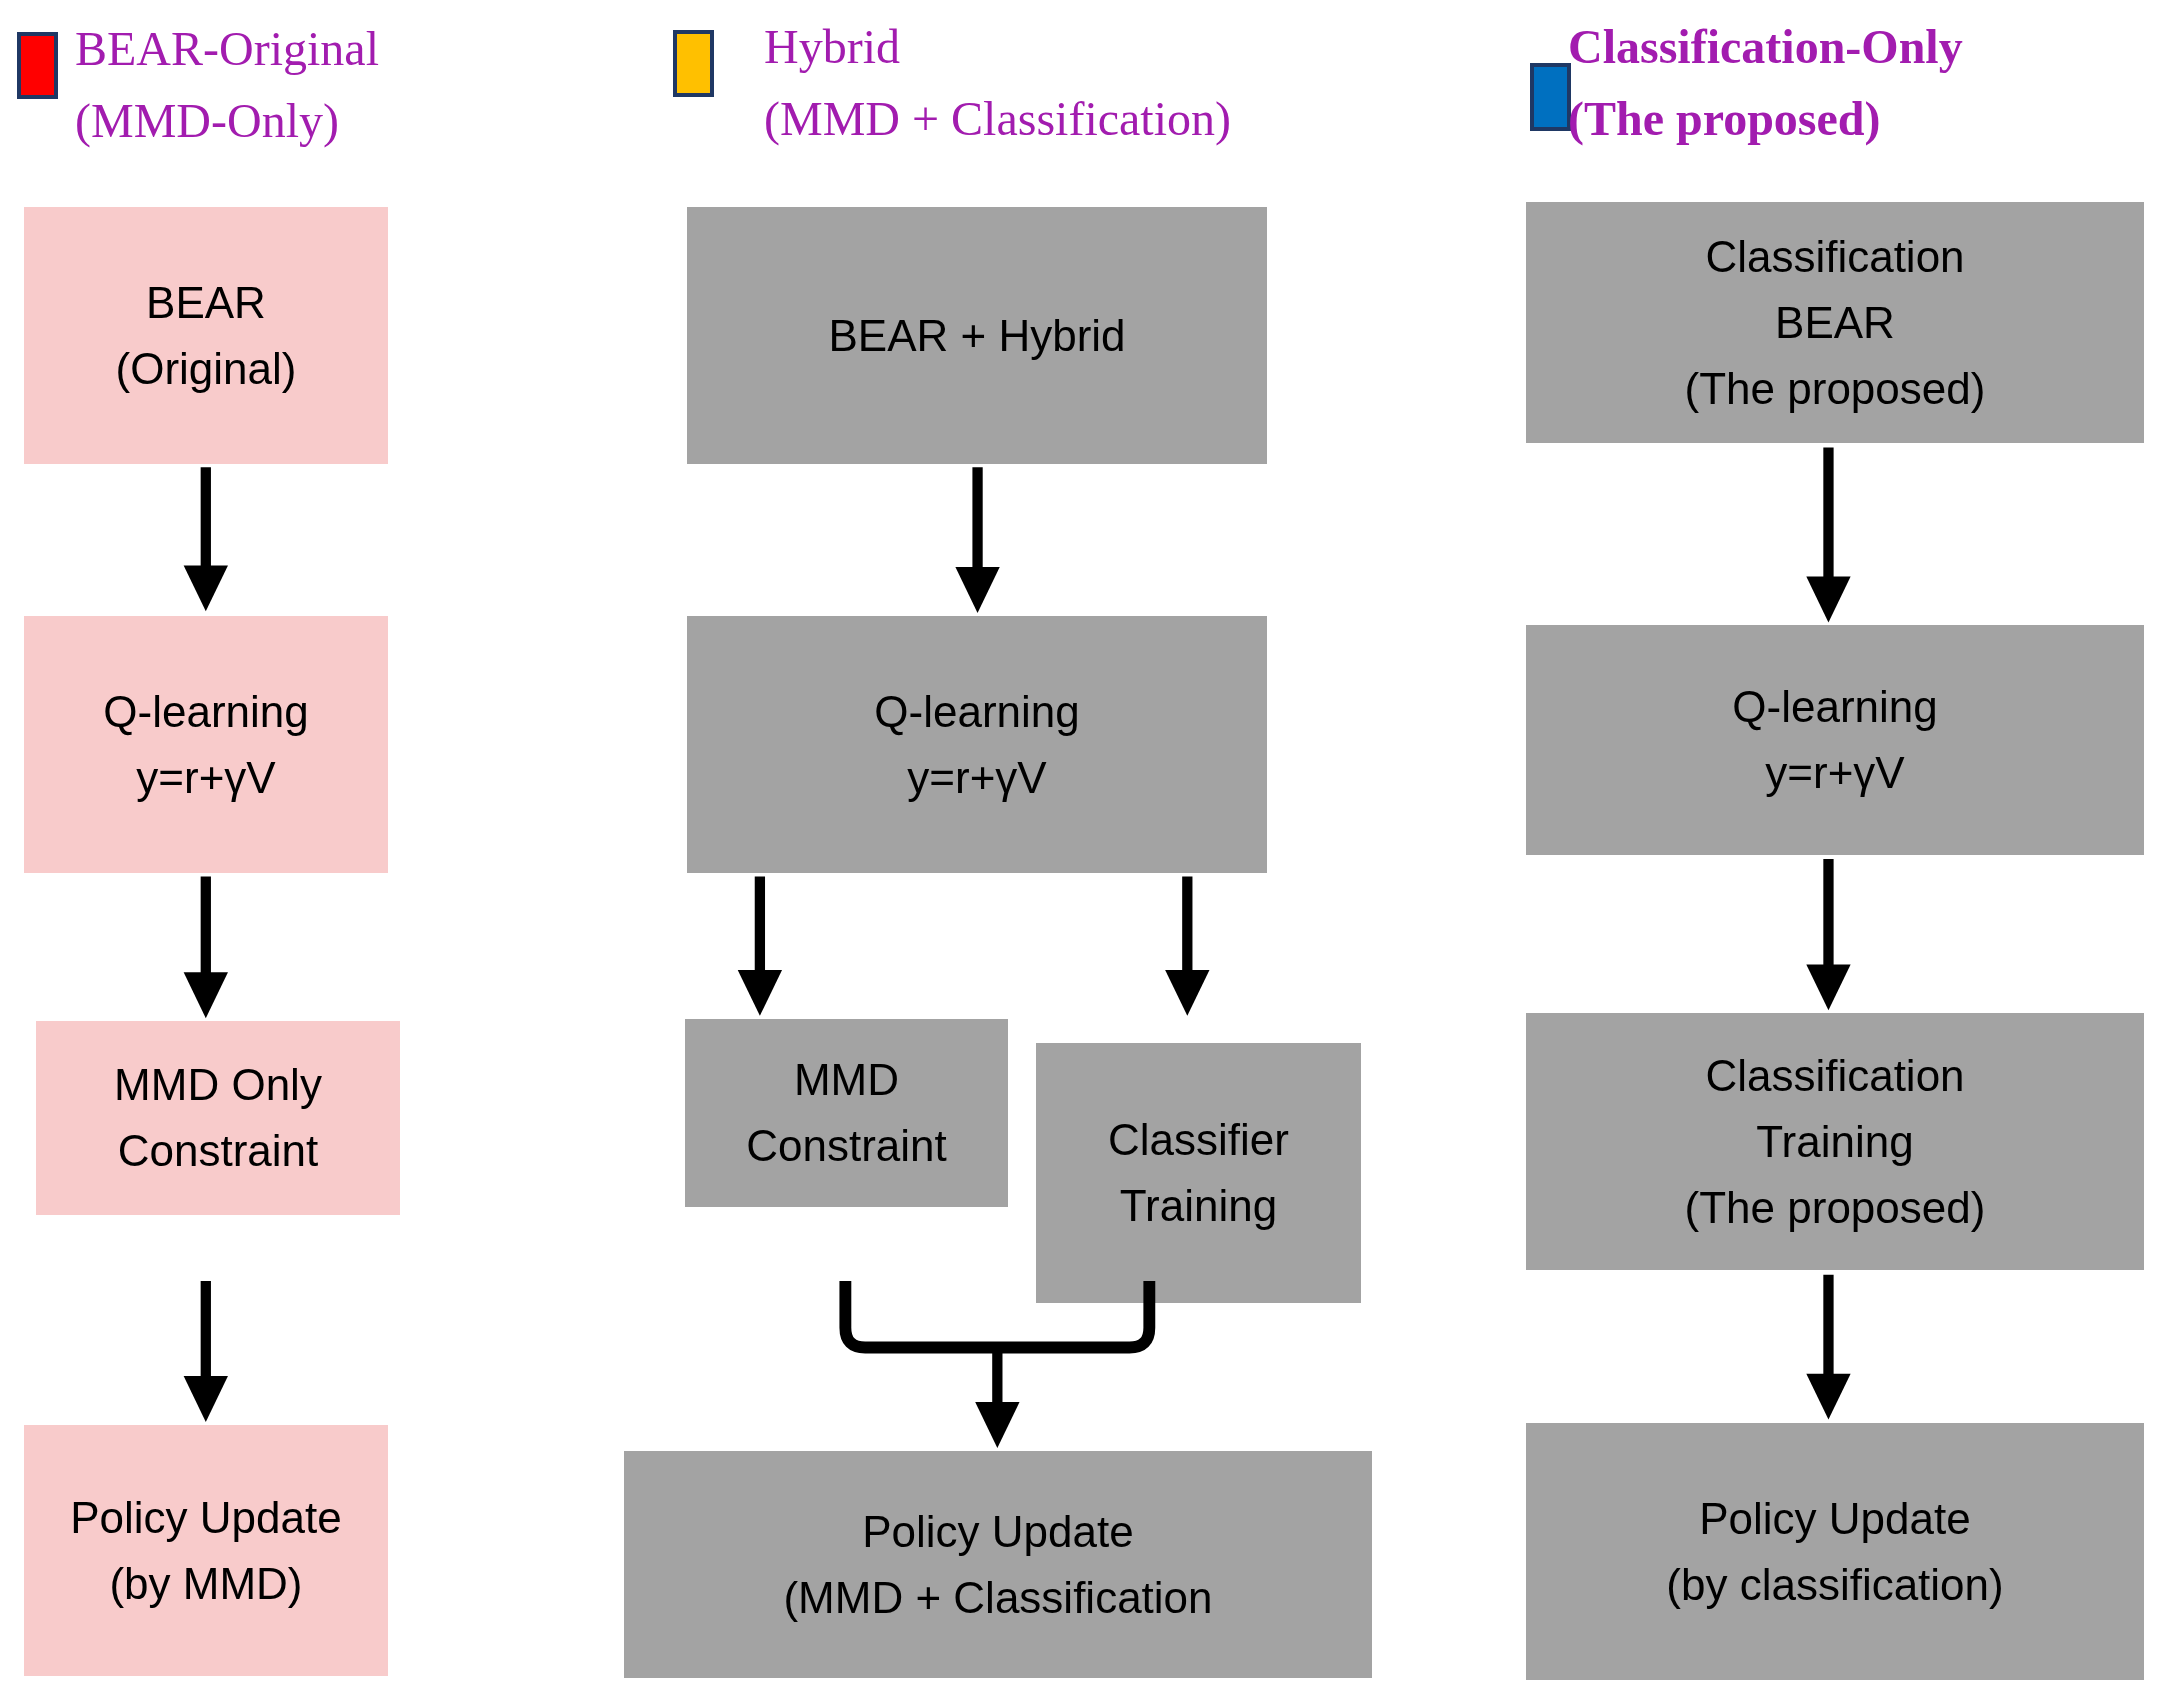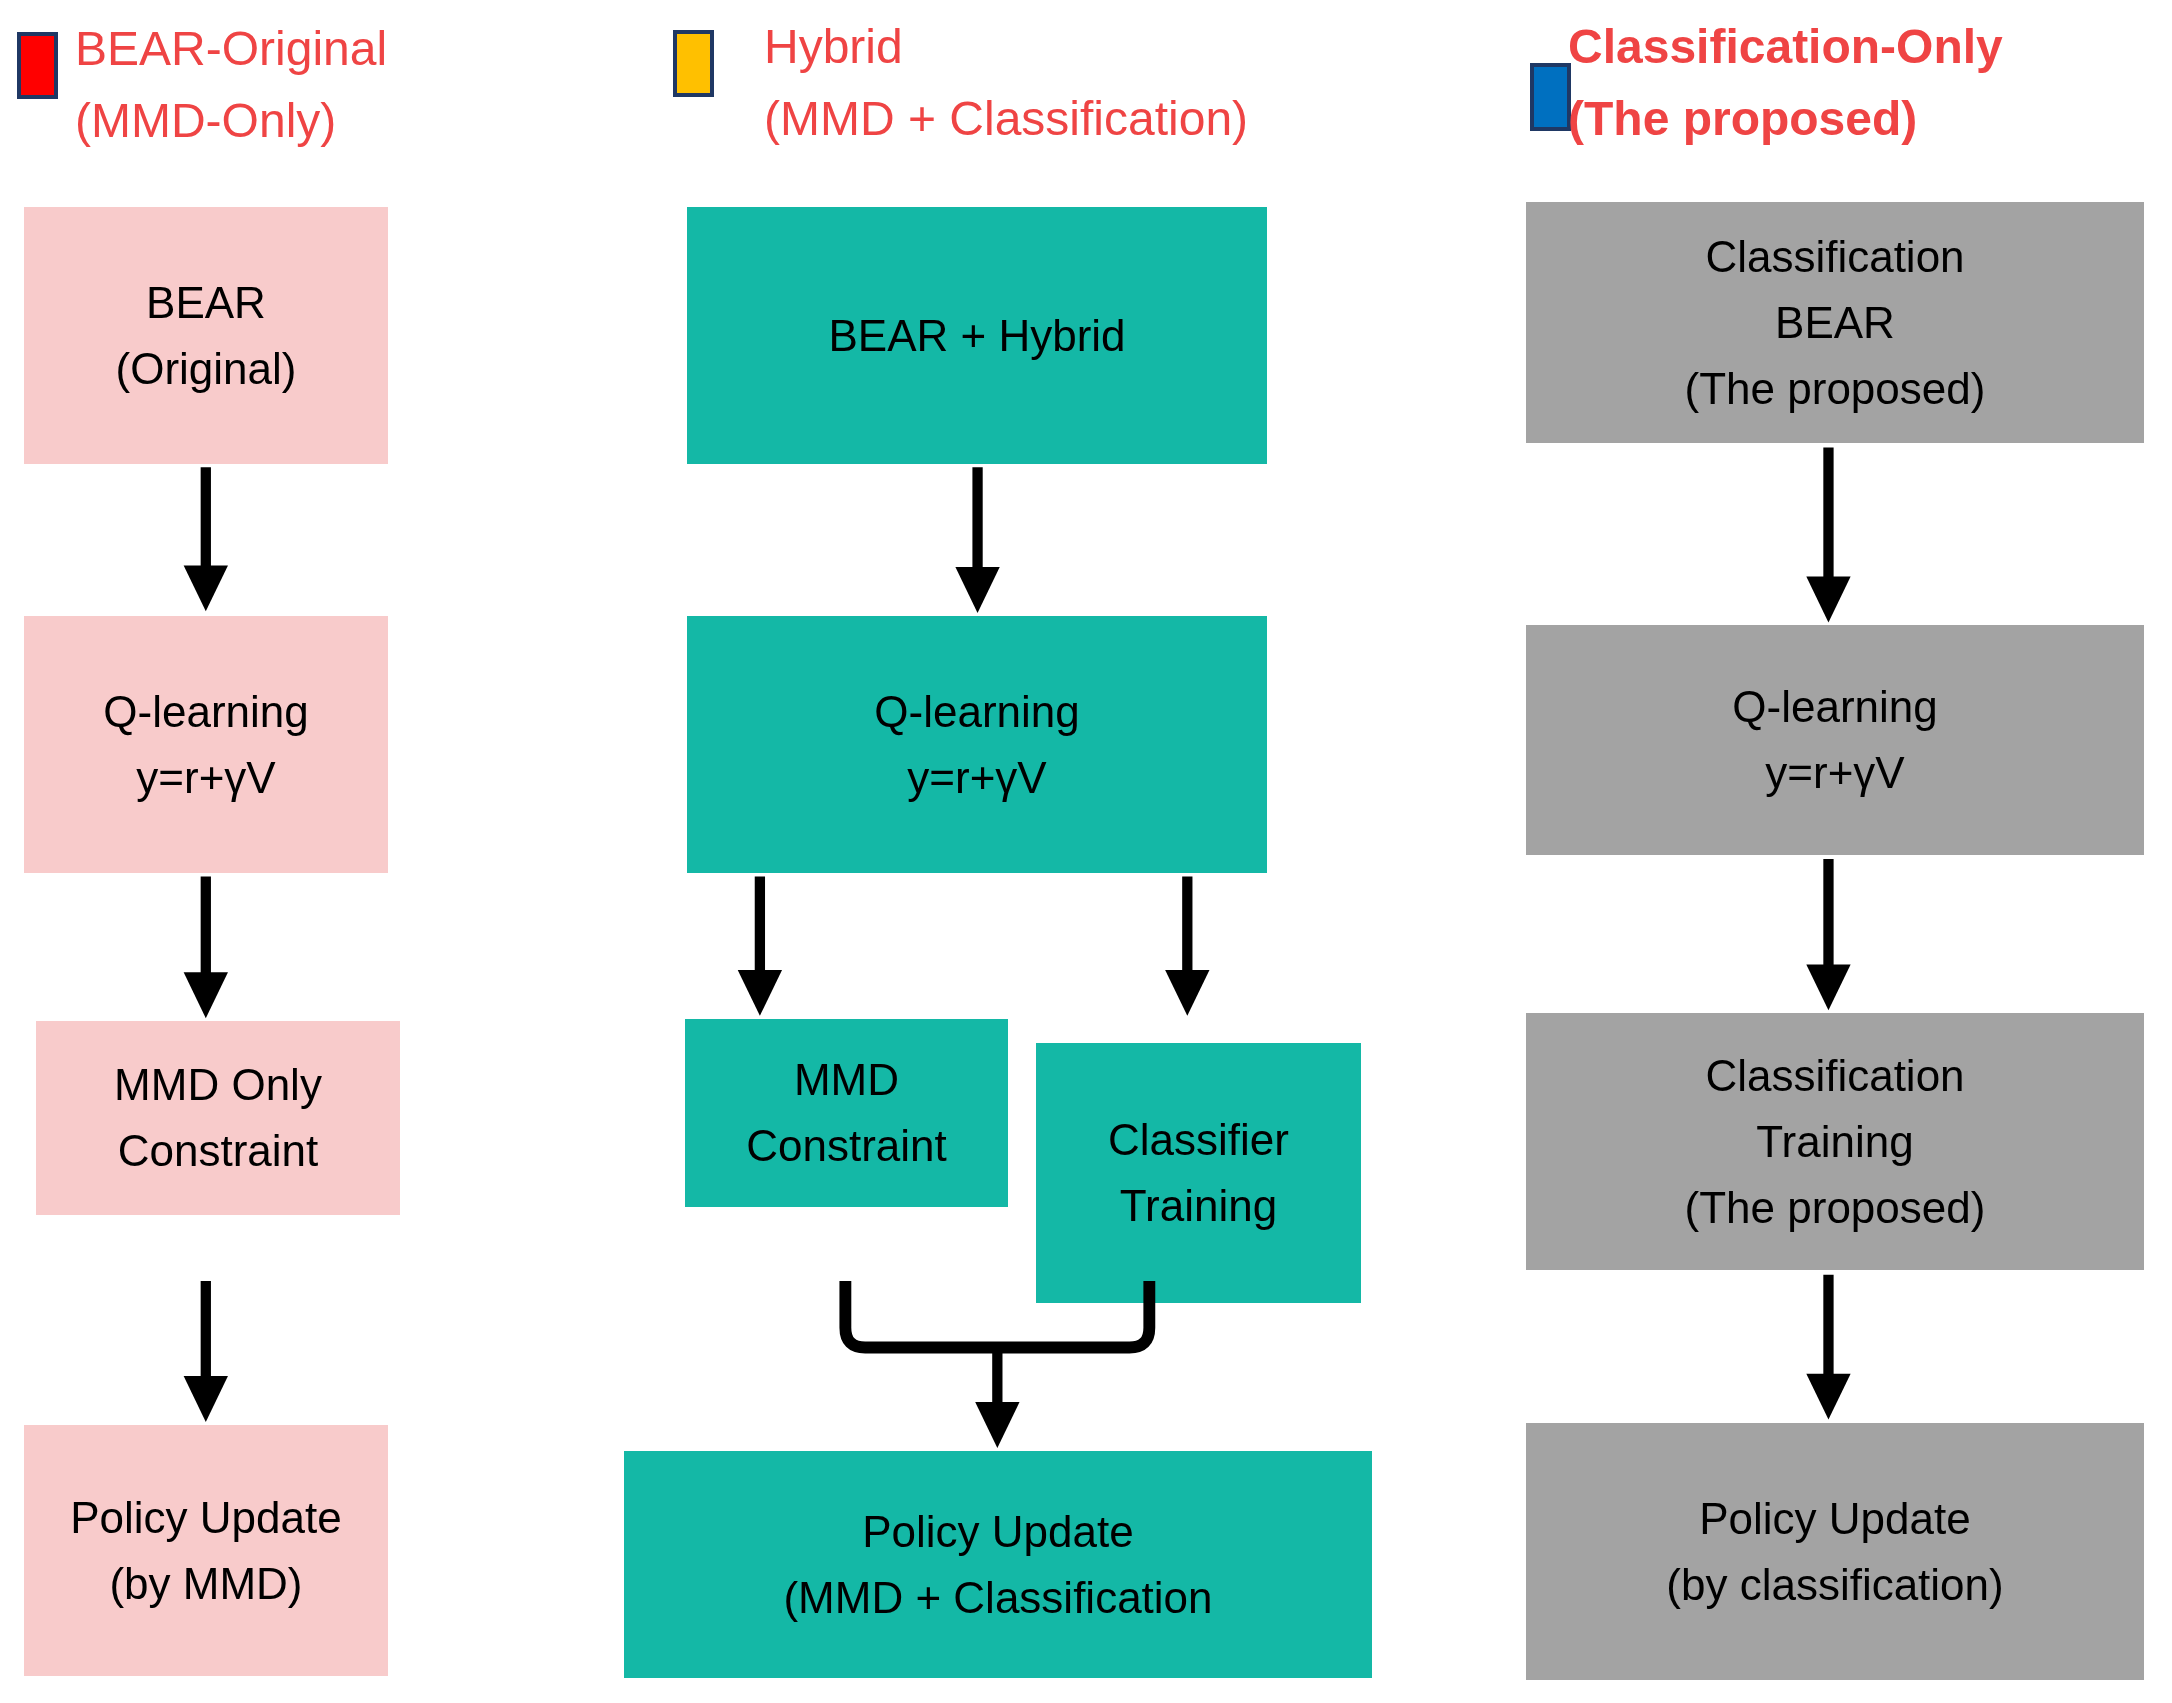--- a/index.html
+++ b/index.html
@@ -10,21 +10,22 @@
     background: #ffffff;
     font-family: "Liberation Sans", sans-serif;
     color: #000000;
     overflow: hidden;
   }
   .legend-text {
     position: absolute;
     white-space: pre-line;
     font-size: 48px;
     line-height: 1.5;
-    color: #ef4444;
+    color: #a21caf;
+    font-family: Liberation Serif, serif;
   }
   .legend-text.bold { font-weight: bold; }
   .swatch {
     position: absolute;
     box-sizing: border-box;
     border: 4.8px solid #1F3864;
   }
   #sw1 { left: 17.4px;   top: 32px; width: 41px; height: 67px; background: #FF0000; }
   #sw2 { left: 673px;  top: 30px; width: 41px; height: 67px; background: #FFC000; }
   #sw3 { left: 1530px; top: 63px; width: 41px; height: 68px; background: #0070C0; }
@@ -36,21 +37,21 @@
     display: flex;
     align-items: center;
     justify-content: center;
     text-align: center;
     white-space: pre-line;
     font-size: 44px;
     line-height: 1.5;
     color: #000000;
   }
   .pink   { background: #F8CBCB; }
-  .yellow { background: #14b8a6; }
+  .yellow { background: #a3a3a3; }
   .blue   { background: #a3a3a3; }
 
   
   #c1b1 { left: 24px; top: 207px;  width: 364px; height: 257px; }
   #c1b2 { left: 24px; top: 616px;  width: 364px; height: 257px; }
   #c1b3 { left: 36px; top: 1021px; width: 364px; height: 194px; }
   #c1b4 { left: 24px; top: 1425px; width: 364px; height: 251px; }
   
   #c2b1 { left: 687px;  top: 207px;  width: 580px; height: 257px; }
   #c2b2 { left: 687px;  top: 616px;  width: 580px; height: 257px; }

